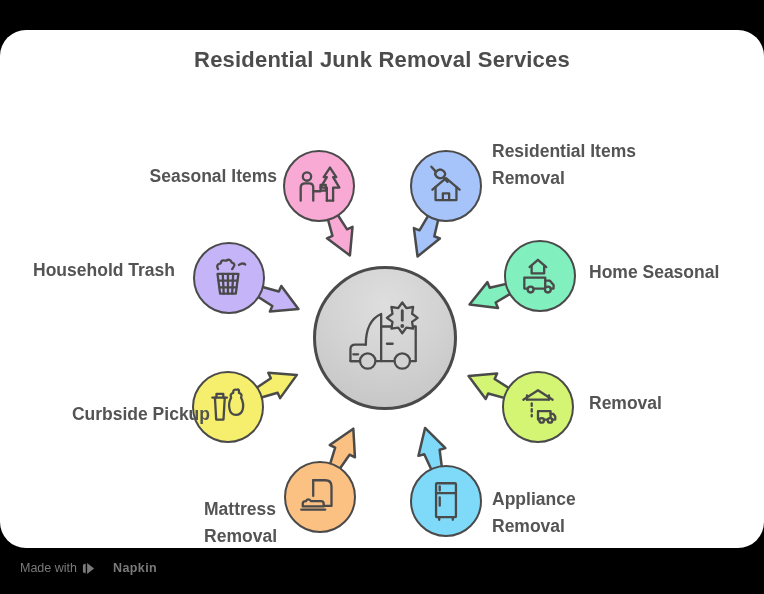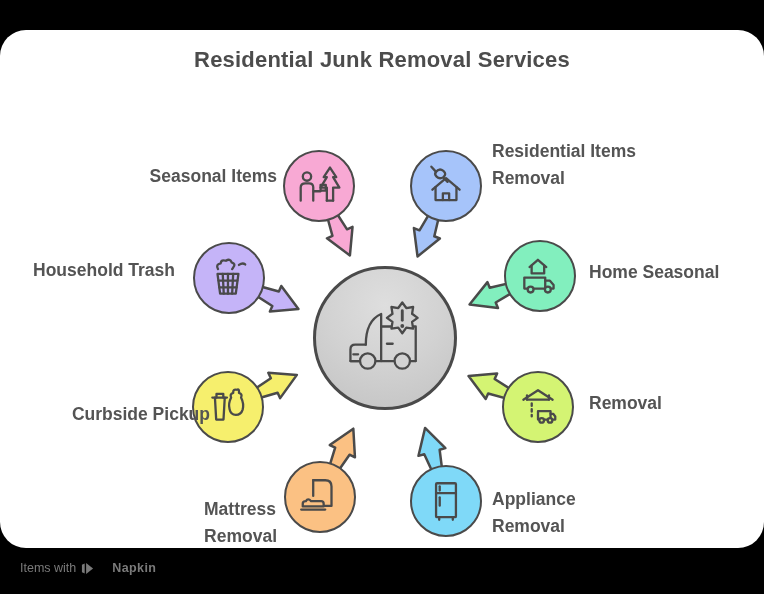--- a/index.html
+++ b/index.html
@@ -249,20 +249,20 @@
         <path d="M12.8,31 h16.4"></path>
       </svg>
     </div>
   </div>
   <div class="label l7">
     <span class="ln">Household Trash</span>
       <span class="ln"></span>
   </div>
 
   <div class="footer">
-    <span>Items with</span>
+    <span>Made with</span>
     <svg width="13" height="13" viewBox="0 0 14 13">
       <path d="M1,2.5 L4,1 V12 L1,10.5 Z" fill="#7a7a7a"></path>
       <path d="M5.5,0.5 L13,6.5 L5.5,12.5 Z" fill="#7a7a7a"></path>
     </svg>
     <span class="brand">Napkin</span>
   </div>
 </div>
 
 </body></html>

